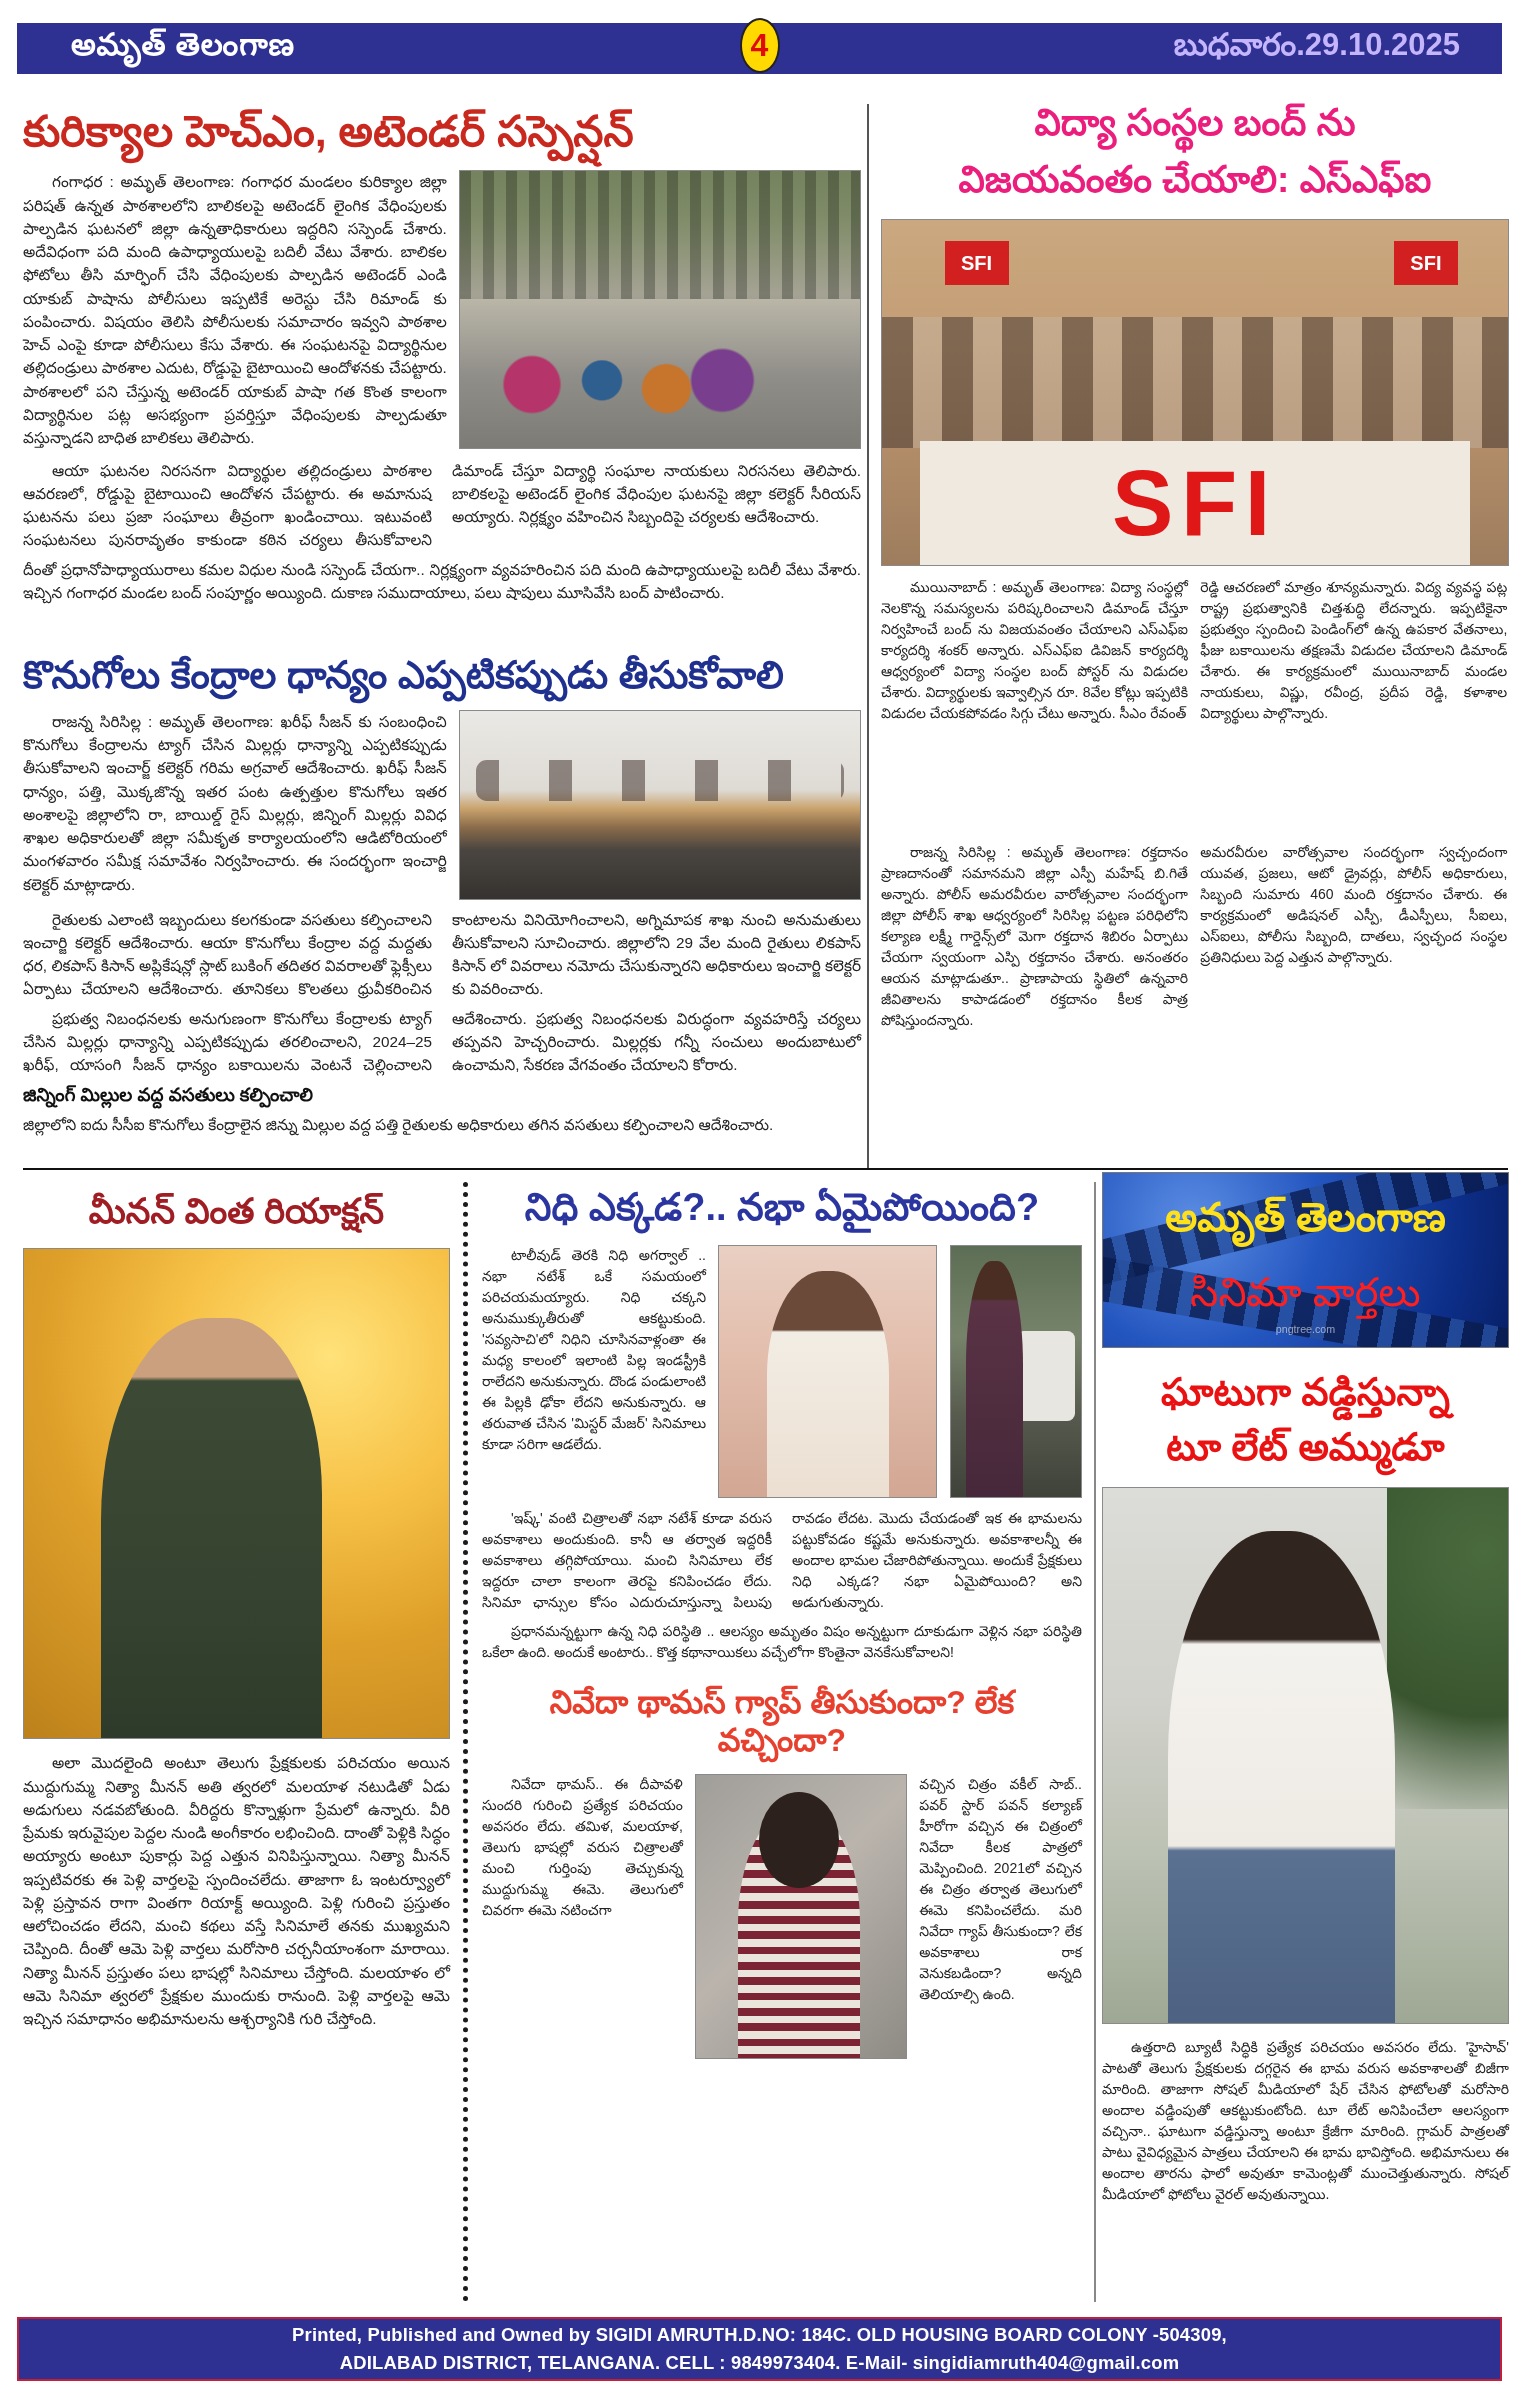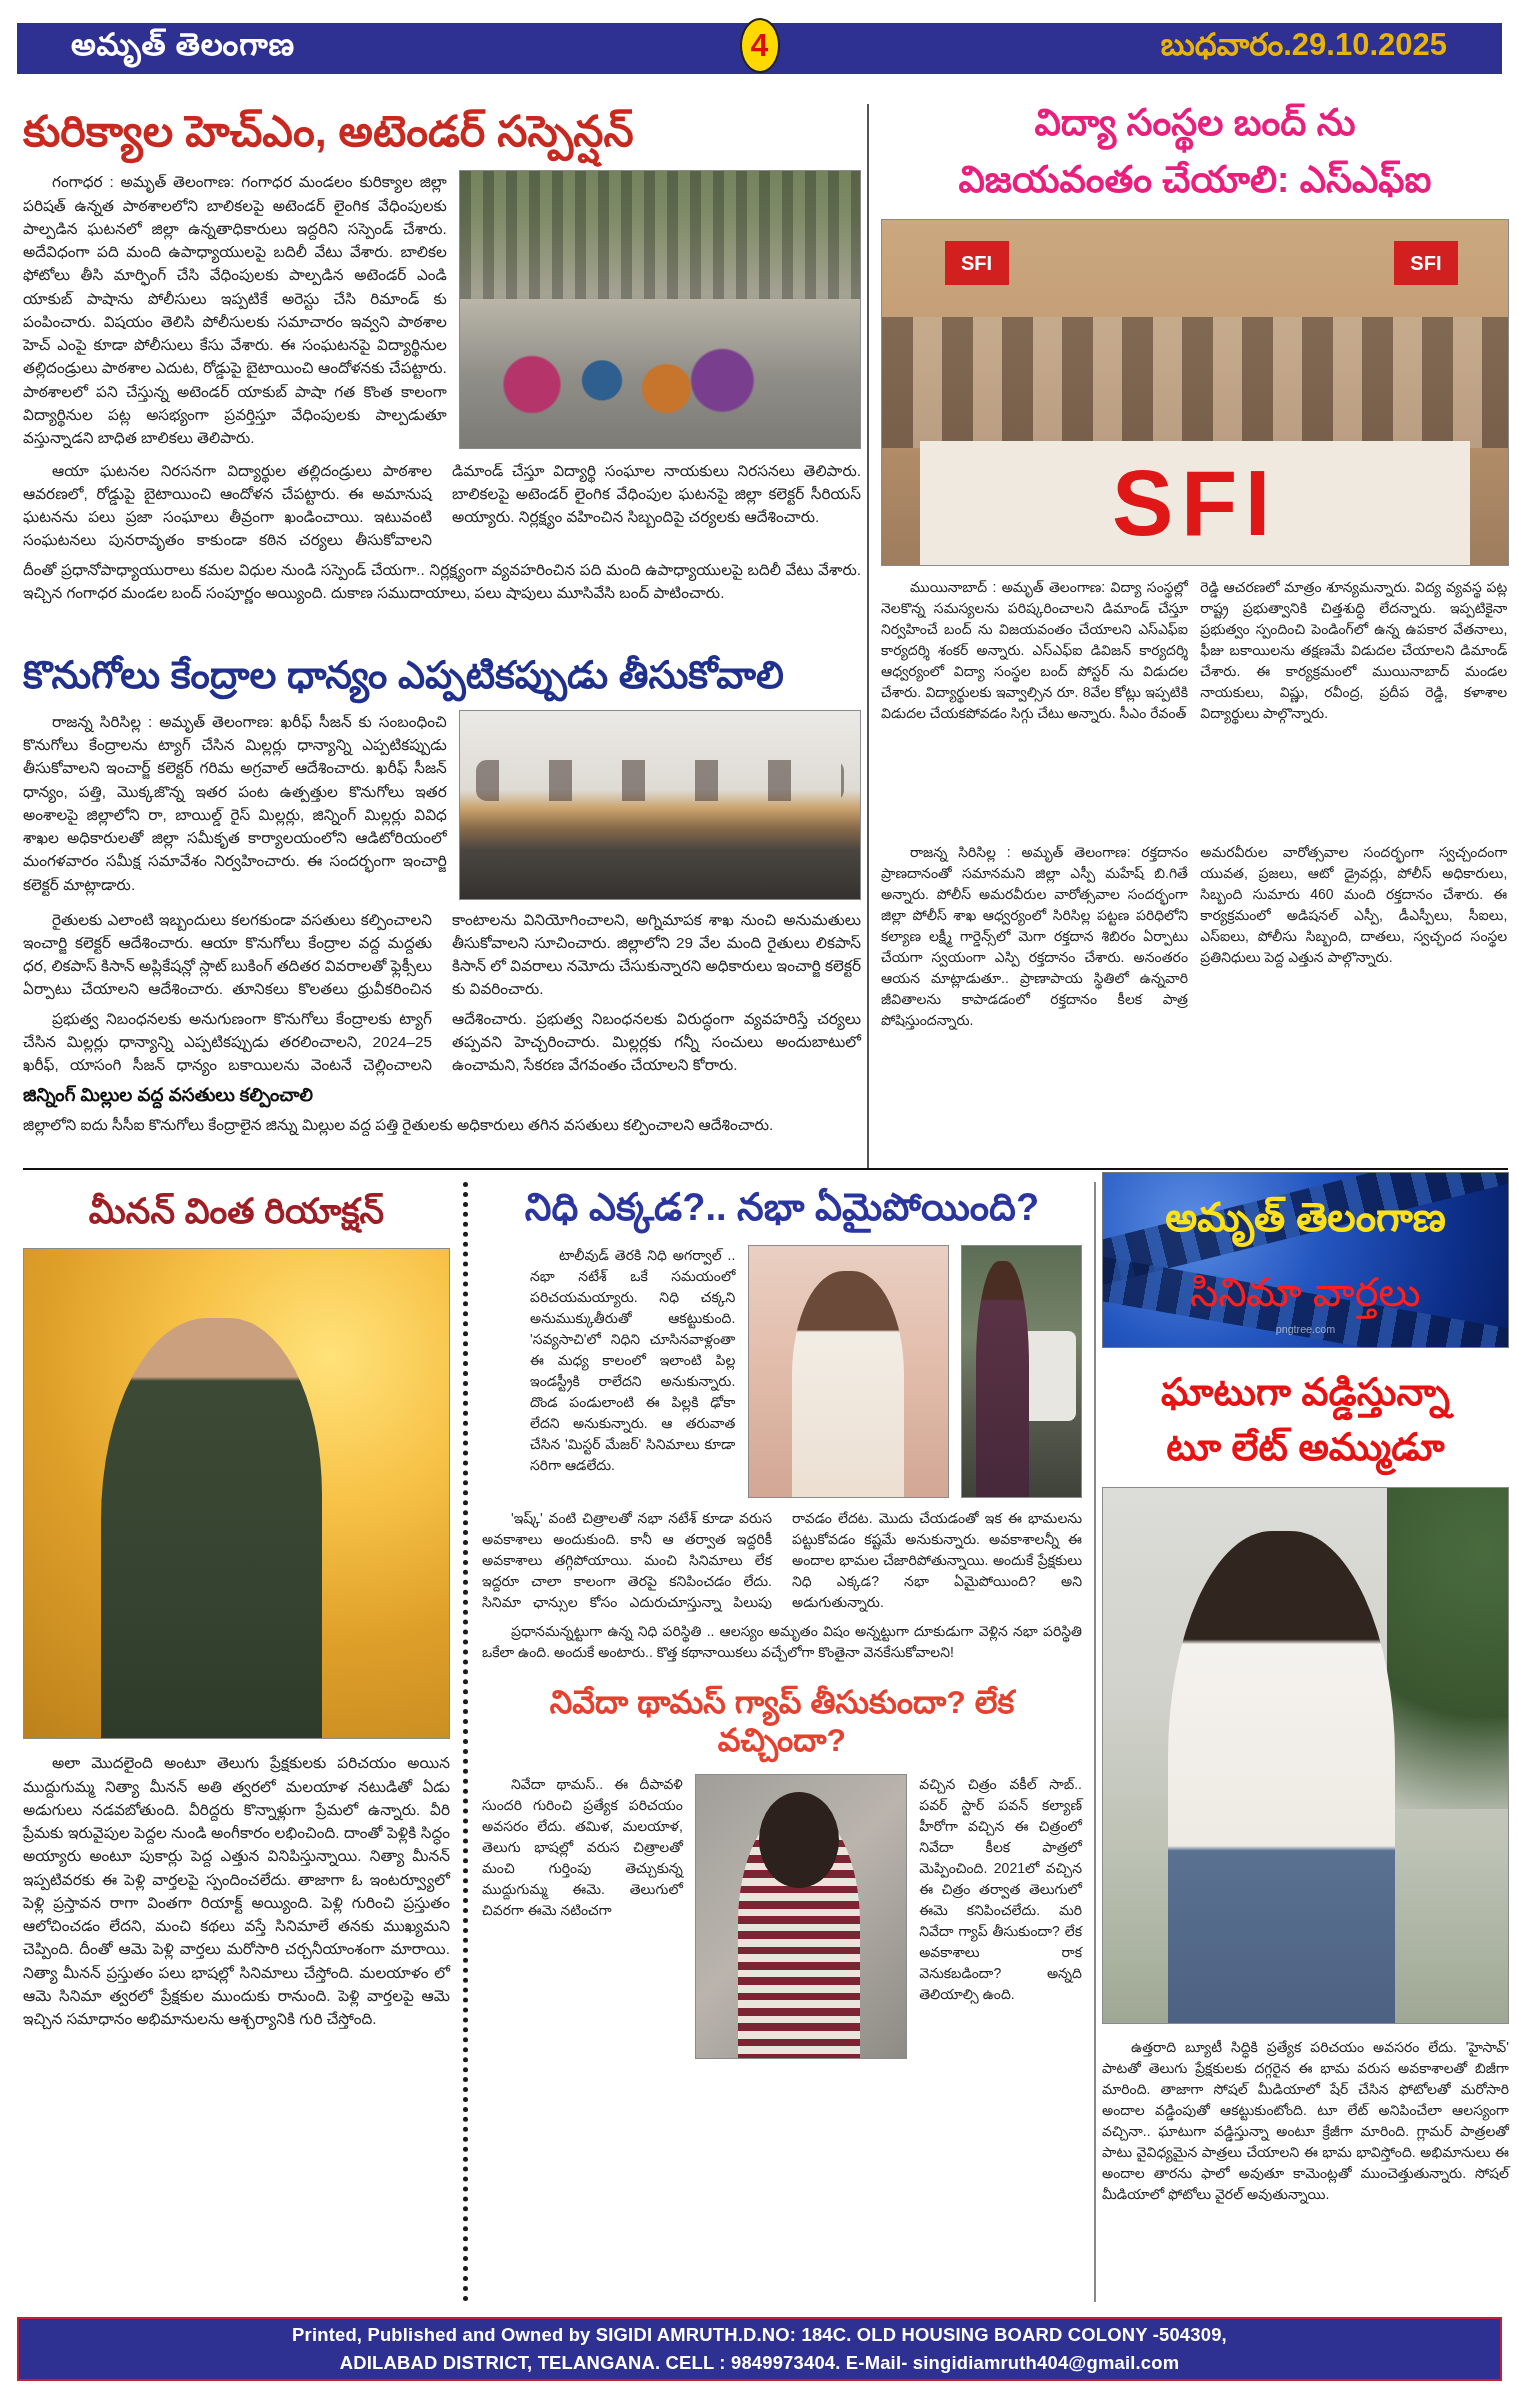--- a/index.html
+++ b/index.html
@@ -10,21 +10,21 @@
   .body-text { font-size:15.3px; line-height:1.52; text-align:justify; color:#232323; }
   .body-text.small { font-size:14px; line-height:1.5; }
   .cols2 { column-count:2; column-gap:20px; }
   .indent { text-indent:29px; }
 
   
   .topbar { left:17px; top:23px; width:1485px; height:51px; background:#2e3192; display:flex; align-items:center; }
   .masthead { color:#ffffff; font-size:31px; font-weight:bold; padding-left:54px; letter-spacing:0.8px; }
   .pagenum-wrap { position:absolute; left:50%; transform:translateX(-50%); top:-4.6px; }
   .pagenum { width:40px; height:55px; background:#ffd900; border:2.3px solid #222; border-radius:50%; display:flex; align-items:center; justify-content:center; color:#e00b0b; font-size:32px; font-weight:bold; }
-  .dateline { margin-left:auto; color:#eab308; font-size:31px; font-weight:bold; padding-right:55px; }
+  .dateline { margin-left:auto; color:#c4b5fd; font-size:31px; font-weight:bold; padding-right:42px; }
   .footbar { left:17px; top:2317px; width:1485px; height:64px; background:#2e3192; border:2.3px solid #c32038; display:flex; flex-direction:column; align-items:center; justify-content:center; gap:6.1px; }
   .footbar div { color:#ffffff; font-size:18.4px; font-weight:600; letter-spacing:0.2px; }
 
   
   .hl-red    { color:#c9281f; font-size:43px; font-weight:bold; line-height:1.15; }
   .hl-pink   { color:#ec1e7d; font-size:37px; font-weight:bold; text-align:center; line-height:1.55; }
   .hl-blue   { color:#20308f; font-size:38px; font-weight:bold; line-height:1.15; }
   .hl-blue-sm{ color:#2437a3; font-size:29px; font-weight:bold; text-align:center; line-height:1.2; }
   .hl-maroon { color:#a01d23; font-size:35px; font-weight:bold; text-align:center; line-height:1.5; }
   .hl-mid    { color:#2b35a0; font-size:38px; font-weight:bold; text-align:center; line-height:1.2; }
@@ -144,21 +144,21 @@
 <div class="abs" style="left:23px; top:1185px; width:427px;">
   <div class="hl-maroon">మీనన్ వింత రియాక్షన్</div>
   <div class="photo nithya" style="width:427px; height:491px; margin-top:10.7px;">
     <div class="figure"></div>
   </div>
   <div class="body-text indent" style="margin-top:12.3px;">అలా మొదలైంది అంటూ తెలుగు ప్రేక్షకులకు పరిచయం అయిన ముద్దుగుమ్మ నిత్యా మీనన్ అతి త్వరలో మలయాళ నటుడితో ఏడు అడుగులు నడవబోతుంది. వీరిద్దరు కొన్నాళ్లుగా ప్రేమలో ఉన్నారు. వీరి ప్రేమకు ఇరువైపుల పెద్దల నుండి అంగీకారం లభించింది. దాంతో పెళ్లికి సిద్ధం అయ్యారు అంటూ పుకార్లు పెద్ద ఎత్తున వినిపిస్తున్నాయి. నిత్యా మీనన్ ఇప్పటివరకు ఈ పెళ్లి వార్తలపై స్పందించలేదు. తాజాగా ఓ ఇంటర్వ్యూలో పెళ్లి ప్రస్తావన రాగా వింతగా రియాక్ట్ అయ్యింది. పెళ్లి గురించి ప్రస్తుతం ఆలోచించడం లేదని, మంచి కథలు వస్తే సినిమాలే తనకు ముఖ్యమని చెప్పింది. దీంతో ఆమె పెళ్లి వార్తలు మరోసారి చర్చనీయాంశంగా మారాయి. నిత్యా మీనన్ ప్రస్తుతం పలు భాషల్లో సినిమాలు చేస్తోంది. మలయాళం లో ఆమె సినిమా త్వరలో ప్రేక్షకుల ముందుకు రానుంది. పెళ్లి వార్తలపై ఆమె ఇచ్చిన సమాధానం అభిమానులను ఆశ్చర్యానికి గురి చేస్తోంది.</div>
 </div>
 
 <div class="abs" style="left:482px; top:1185px; width:600px;">
   <div class="hl-mid">నిధి ఎక్కడ?.. నభా ఏమైపోయింది?</div>
-  <div class="flexrow" style="margin-top:14px;margin-left:48px;">
+  <div class="flexrow" style="margin-top:14px;">
     <div class="body-text small indent" style="width:224px;">టాలీవుడ్ తెరకి నిధి అగర్వాల్ .. నభా నటేశ్ ఒకే సమయంలో పరిచయమయ్యారు. నిధి చక్కని అనుముక్కుతీరుతో ఆకట్టుకుంది. 'సవ్యసాచి'లో నిధిని చూసినవాళ్లంతా ఈ మధ్య కాలంలో ఇలాంటి పిల్ల ఇండస్ట్రీకి రాలేదని అనుకున్నారు. దొండ పండులాంటి ఈ పిల్లకి ఢోకా లేదని అనుకున్నారు. ఆ తరువాత చేసిన 'మిస్టర్ మేజర్' సినిమాలు కూడా సరిగా ఆడలేదు.</div>
     <div class="photo nidhhi" style="width:219px; height:253px;">
       <div class="figure"></div>
     </div>
     <div class="photo nabha" style="width:132px; height:253px;">
       <div class="chair"></div>
       <div class="figure"></div>
     </div>
   </div>
   <div class="body-text small cols2 indent" style="margin-top:10.7px;">'ఇష్క్' వంటి చిత్రాలతో నభా నటేశ్ కూడా వరుస అవకాశాలు అందుకుంది. కానీ ఆ తర్వాత ఇద్దరికీ అవకాశాలు తగ్గిపోయాయి. మంచి సినిమాలు లేక ఇద్దరూ చాలా కాలంగా తెరపై కనిపించడం లేదు. సినిమా ఛాన్సుల కోసం ఎదురుచూస్తున్నా పిలుపు రావడం లేదట. మొదు చేయడంతో ఇక ఈ భామలను పట్టుకోవడం కష్టమే అనుకున్నారు. అవకాశాలన్నీ ఈ అందాల భామల చేజారిపోతున్నాయి. అందుకే ప్రేక్షకులు నిధి ఎక్కడ? నభా ఏమైపోయింది? అని అడుగుతున్నారు.</div>

